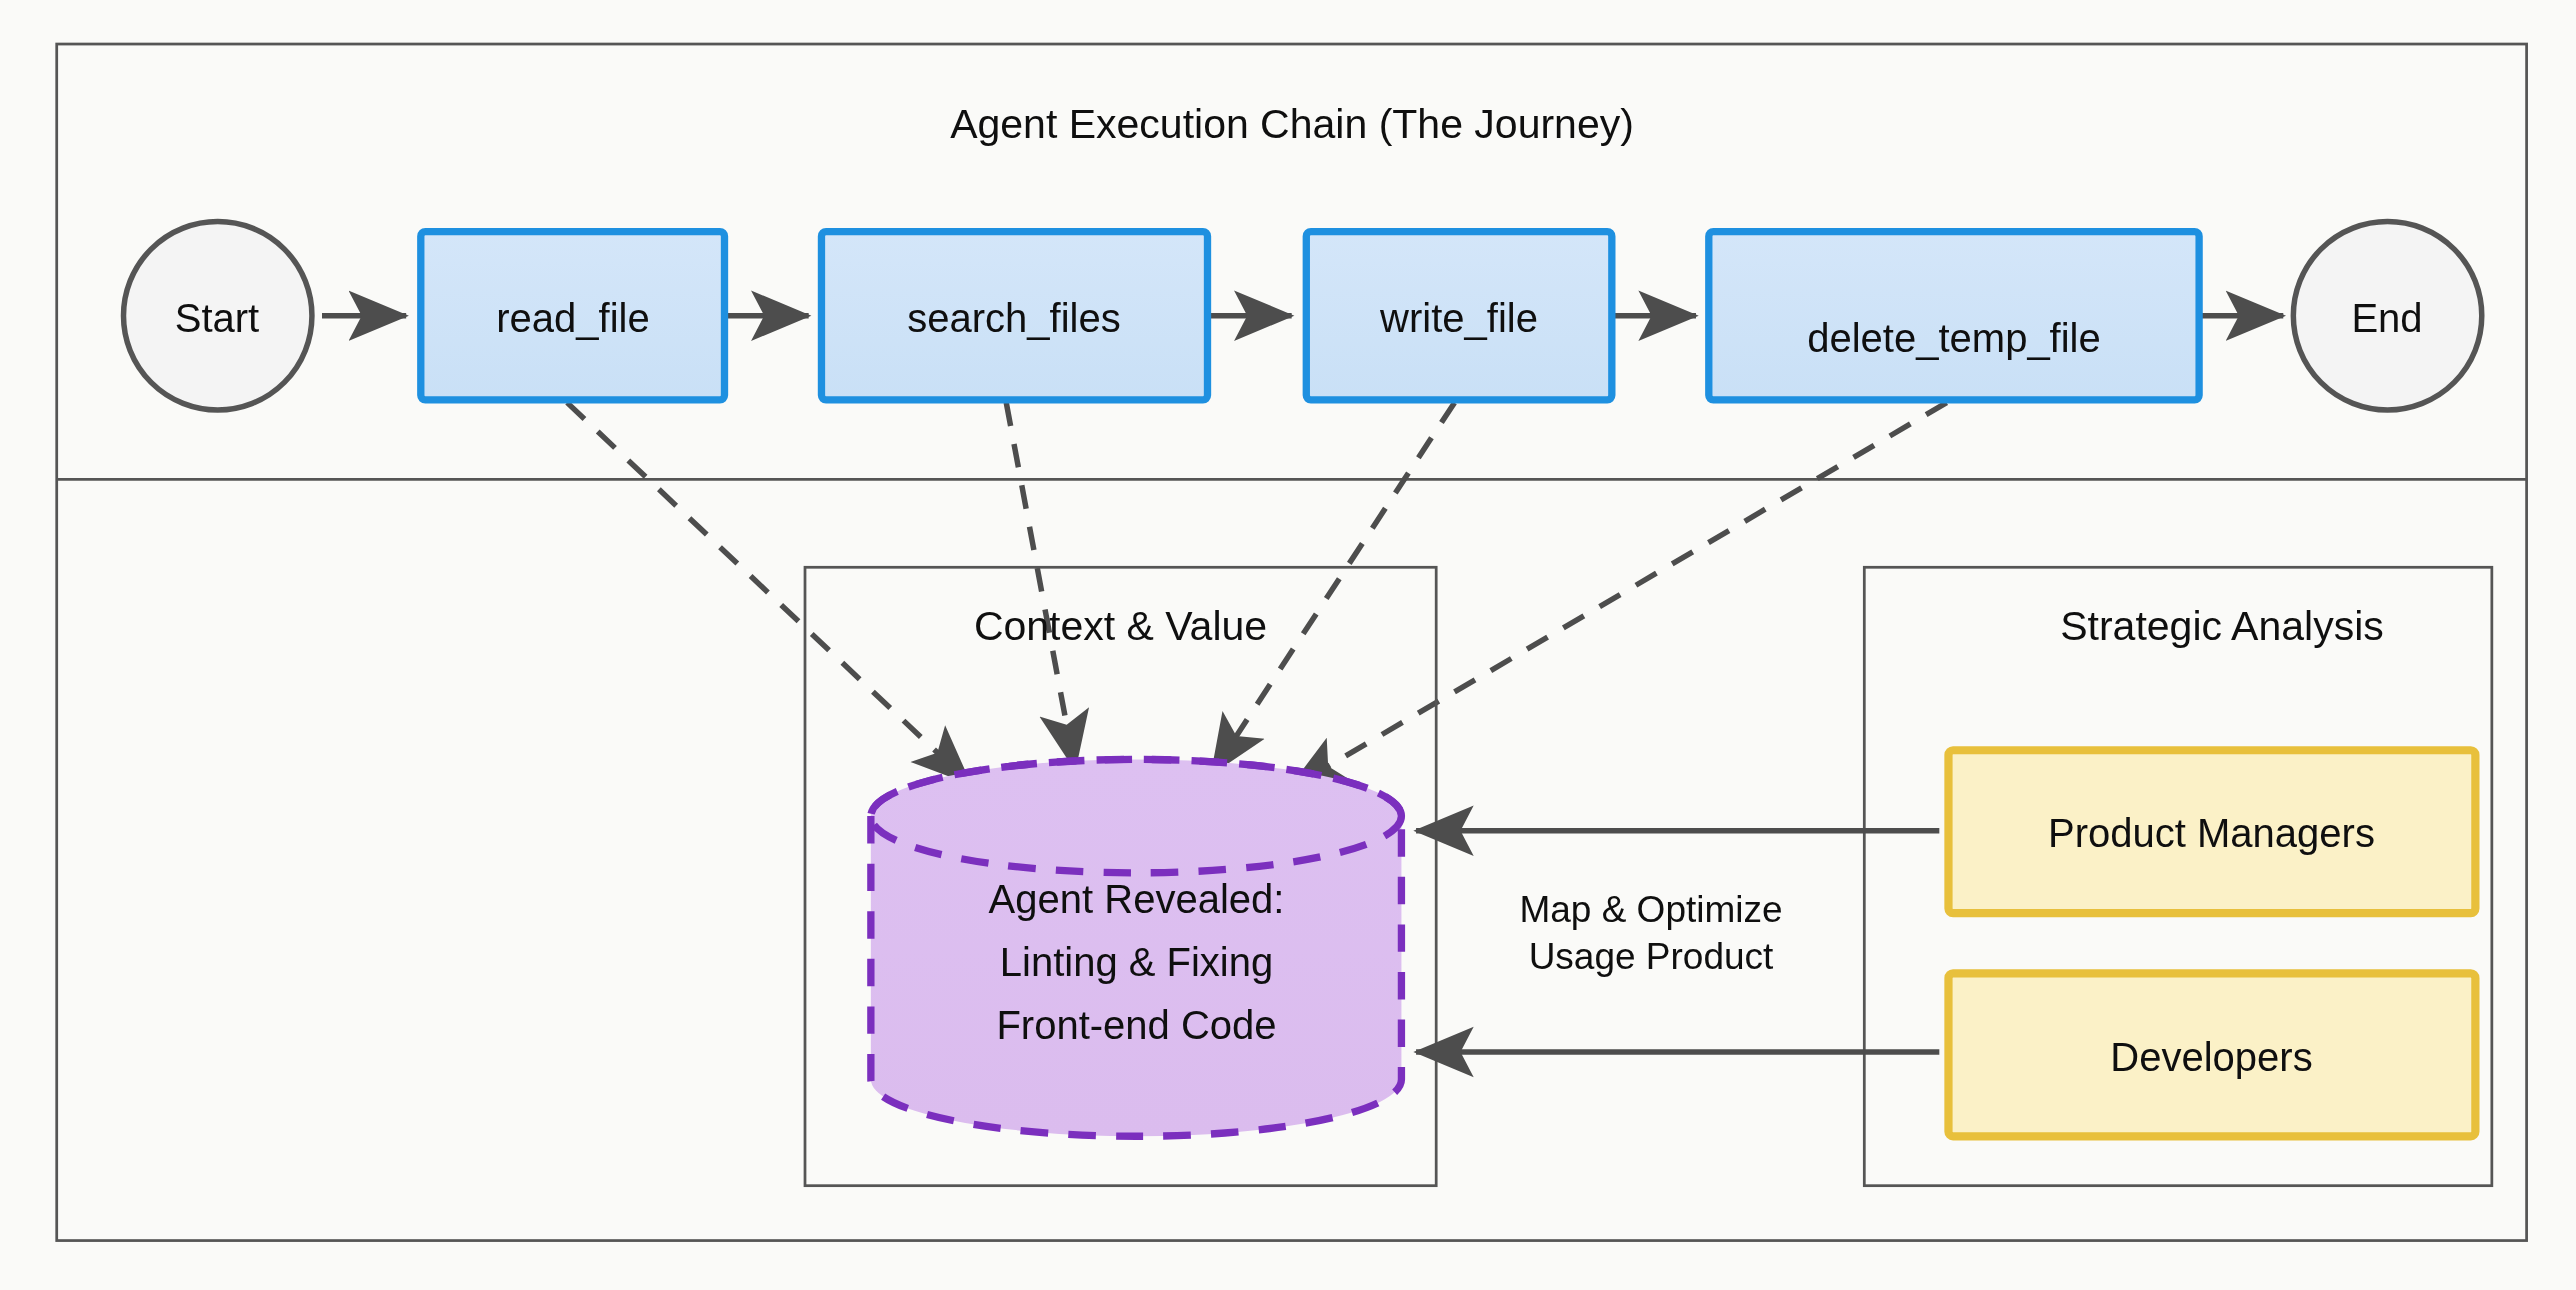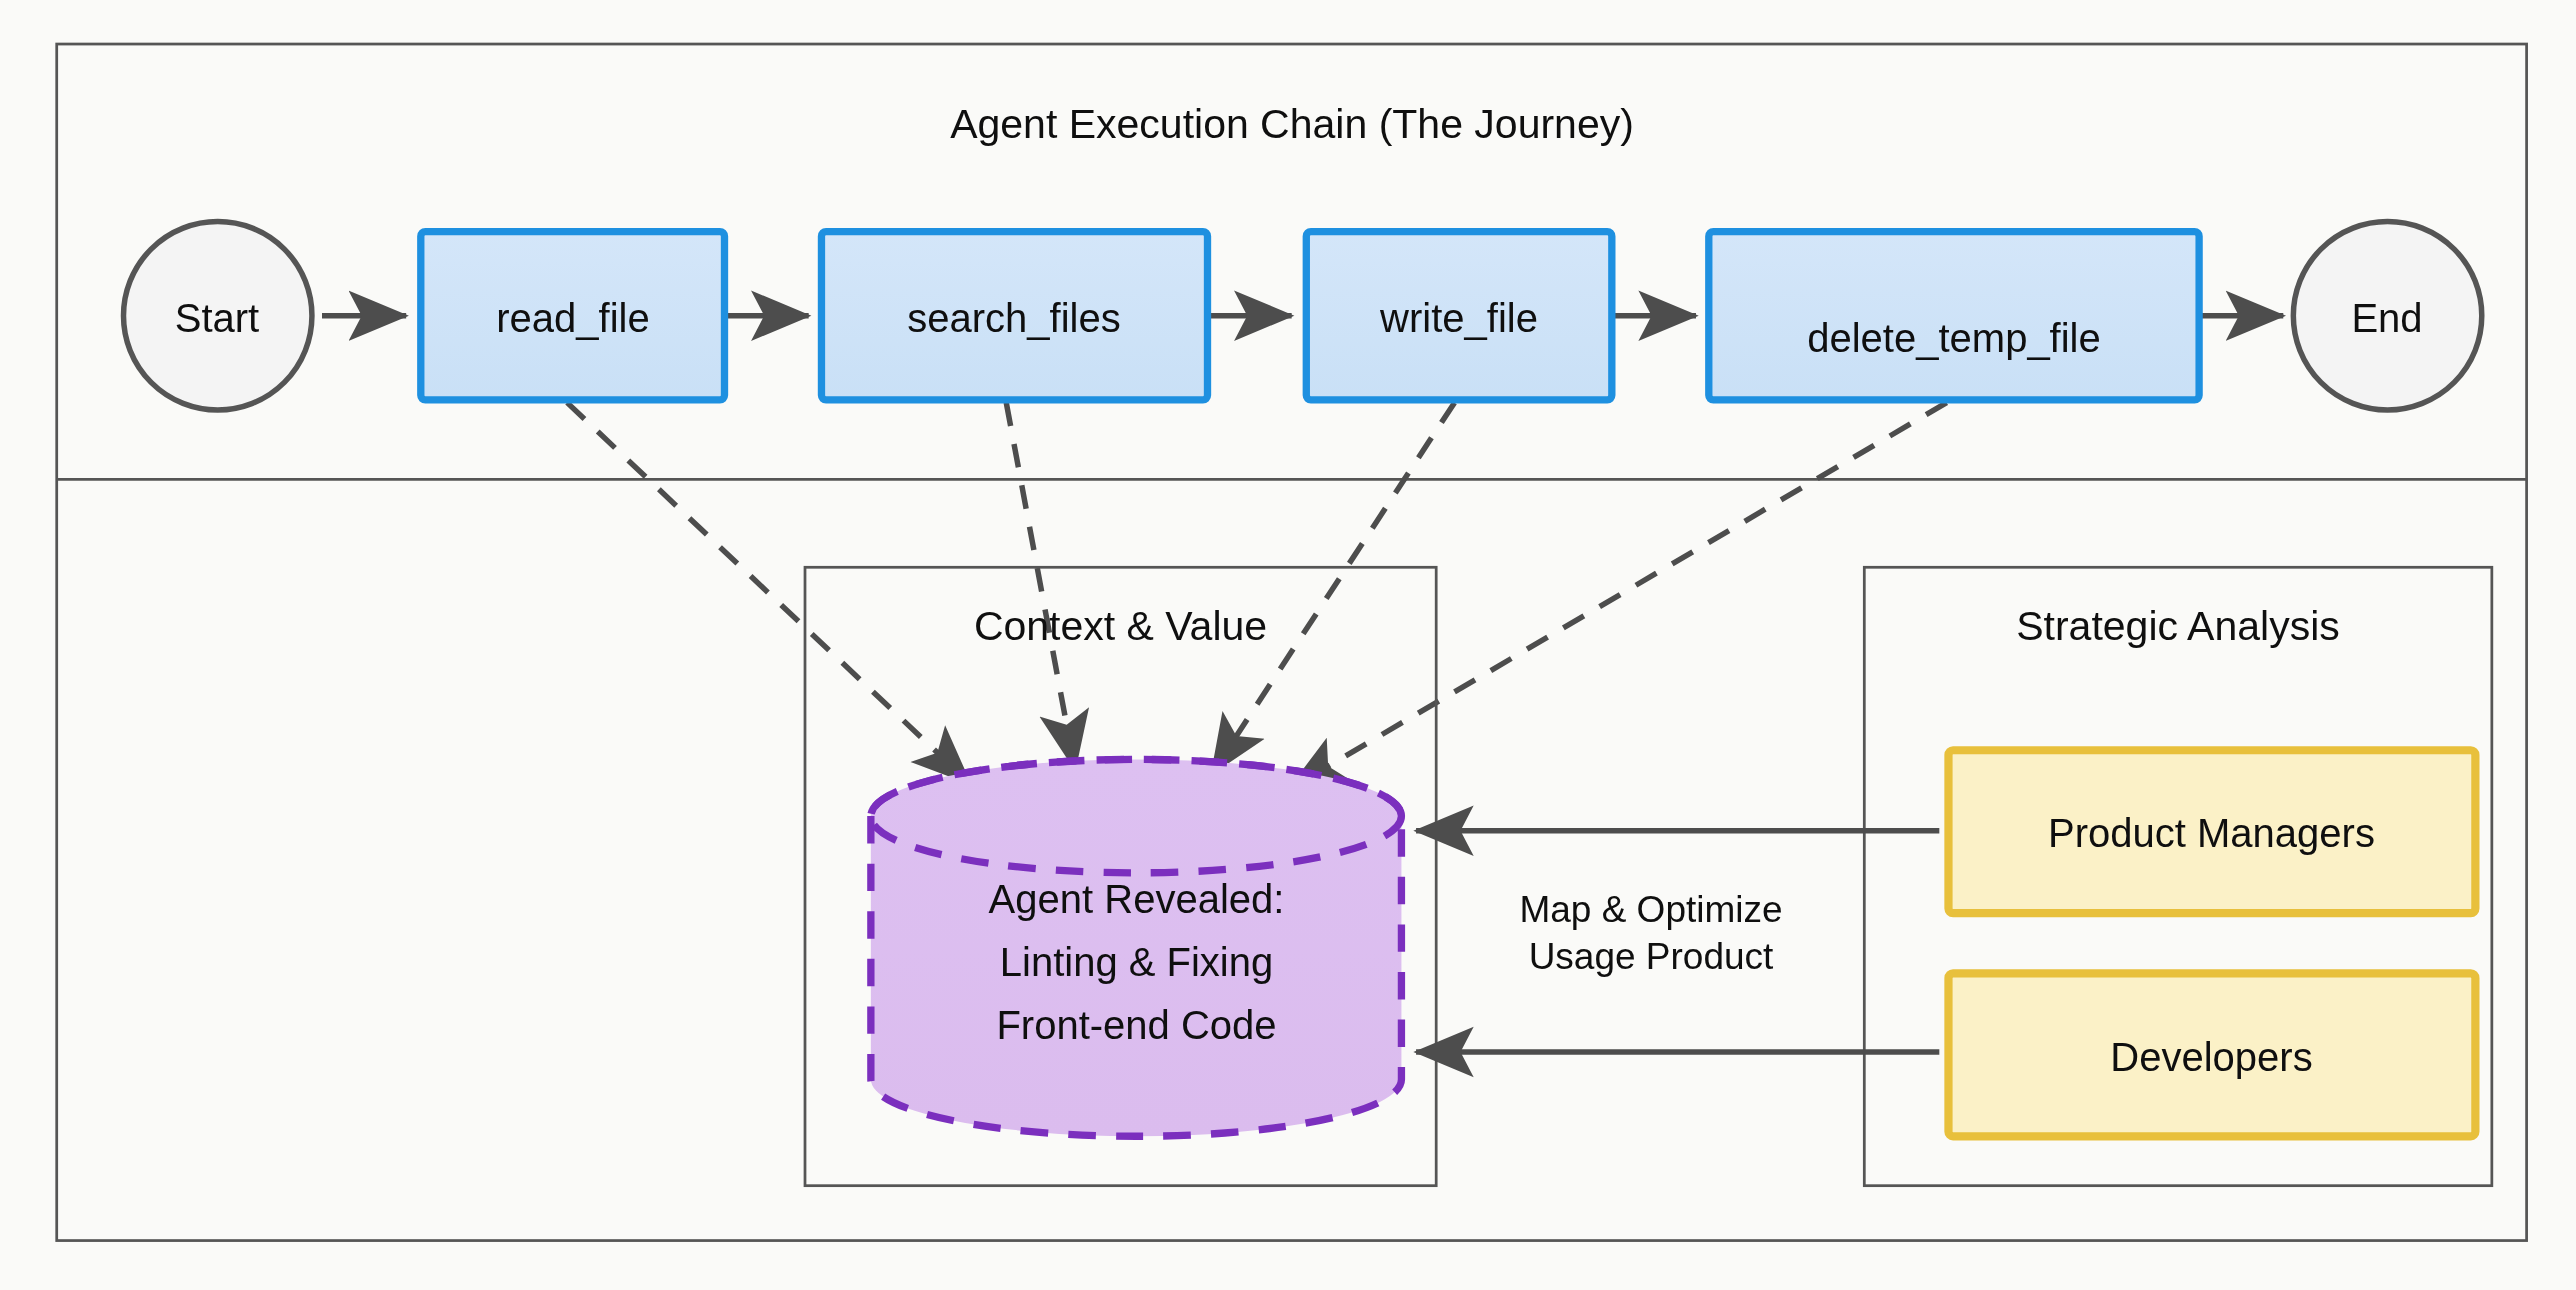--- a/index.html
+++ b/index.html
@@ -135,21 +135,21 @@
     <g>
       <rect x="2130" y="820" width="576" height="178" rx="5" fill="#fbf1c7" stroke="#e8c03c" stroke-width="9"></rect>
       <rect x="2130" y="1064" width="576" height="178" rx="5" fill="#fbf1c7" stroke="#e8c03c" stroke-width="9"></rect>
     </g>
   </svg>
 
   <div class="lbl subtitle" style="left:57px; top:88px; width:2470px;margin-top:12px;">Agent Execution Chain (The Journey)</div>
 
   <div class="lbl subtitle" style="left:805px; top:602px; width:631px;">Context &amp; Value</div>
 
-  <div class="lbl subtitle" style="left:1864px; top:602px; width:628px;">Strategic Analysis</div>
+  <div class="lbl subtitle" style="left:1864px; top:602px; width:628px;padding-left:44px;">Strategic Analysis</div>
 
   <div class="lbl node-text" style="left:123px; top:295px; width:188px;">Start</div>
 
   <div class="lbl node-text" style="left:2293px; top:295px; width:188px;">End</div>
 
   <div class="lbl node-text" style="left:421px; top:295px; width:304px;">read_file</div>
 
   <div class="lbl node-text" style="left:821px; top:295px; width:386px;">search_files</div>
 
   <div class="lbl node-text" style="left:1306px; top:295px; width:306px;text-align:center;">write_file</div>

